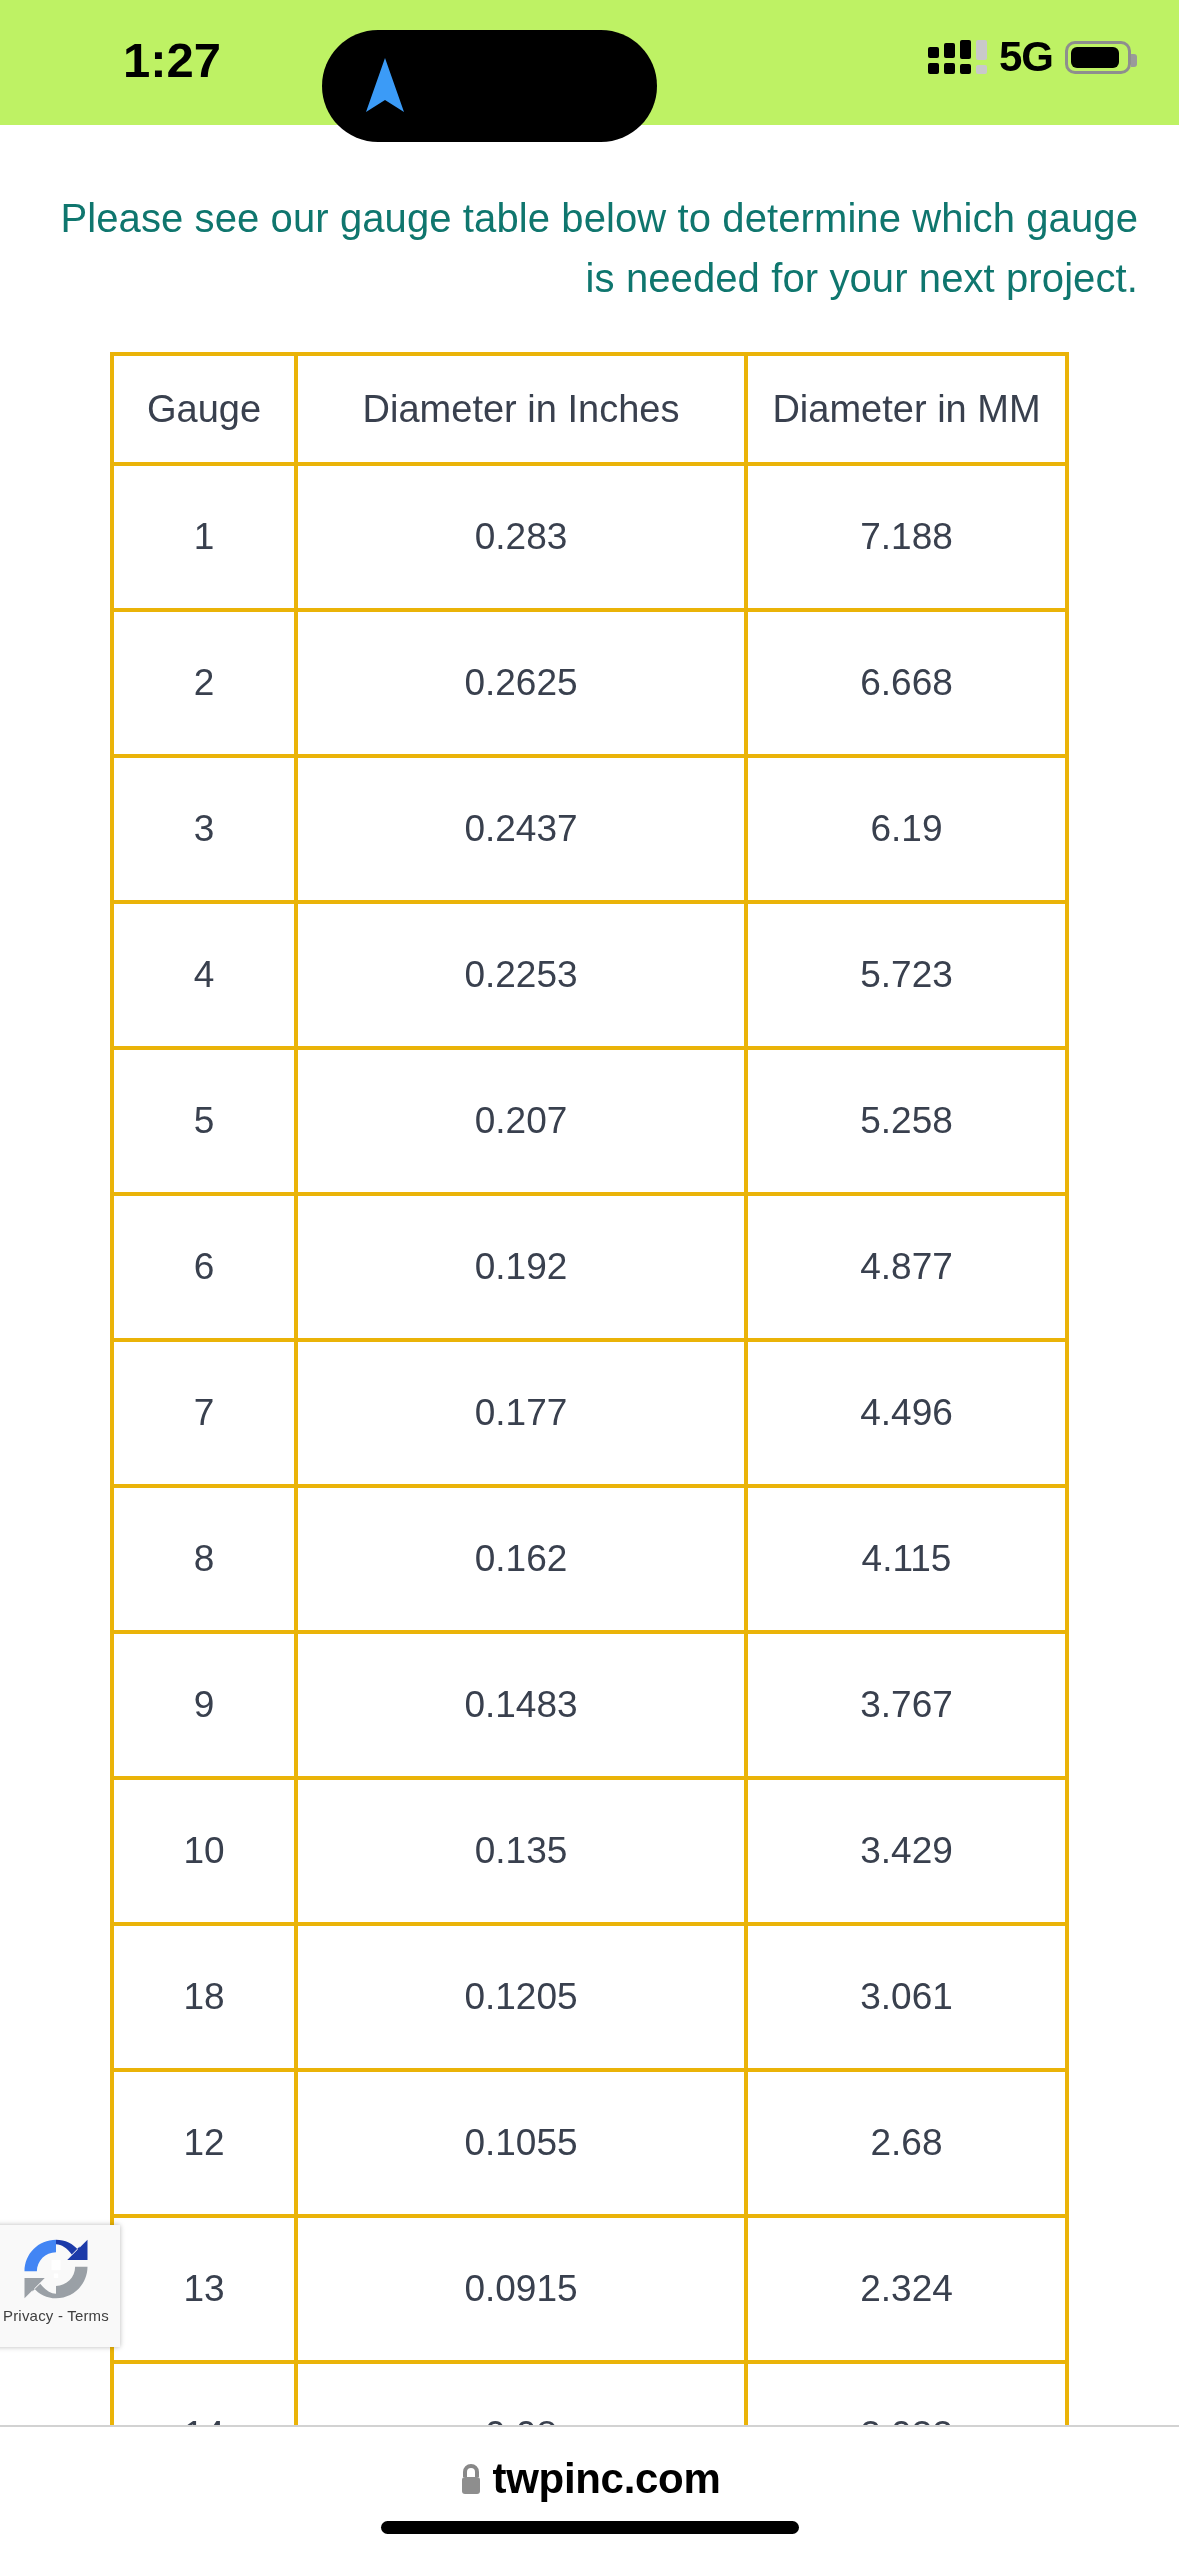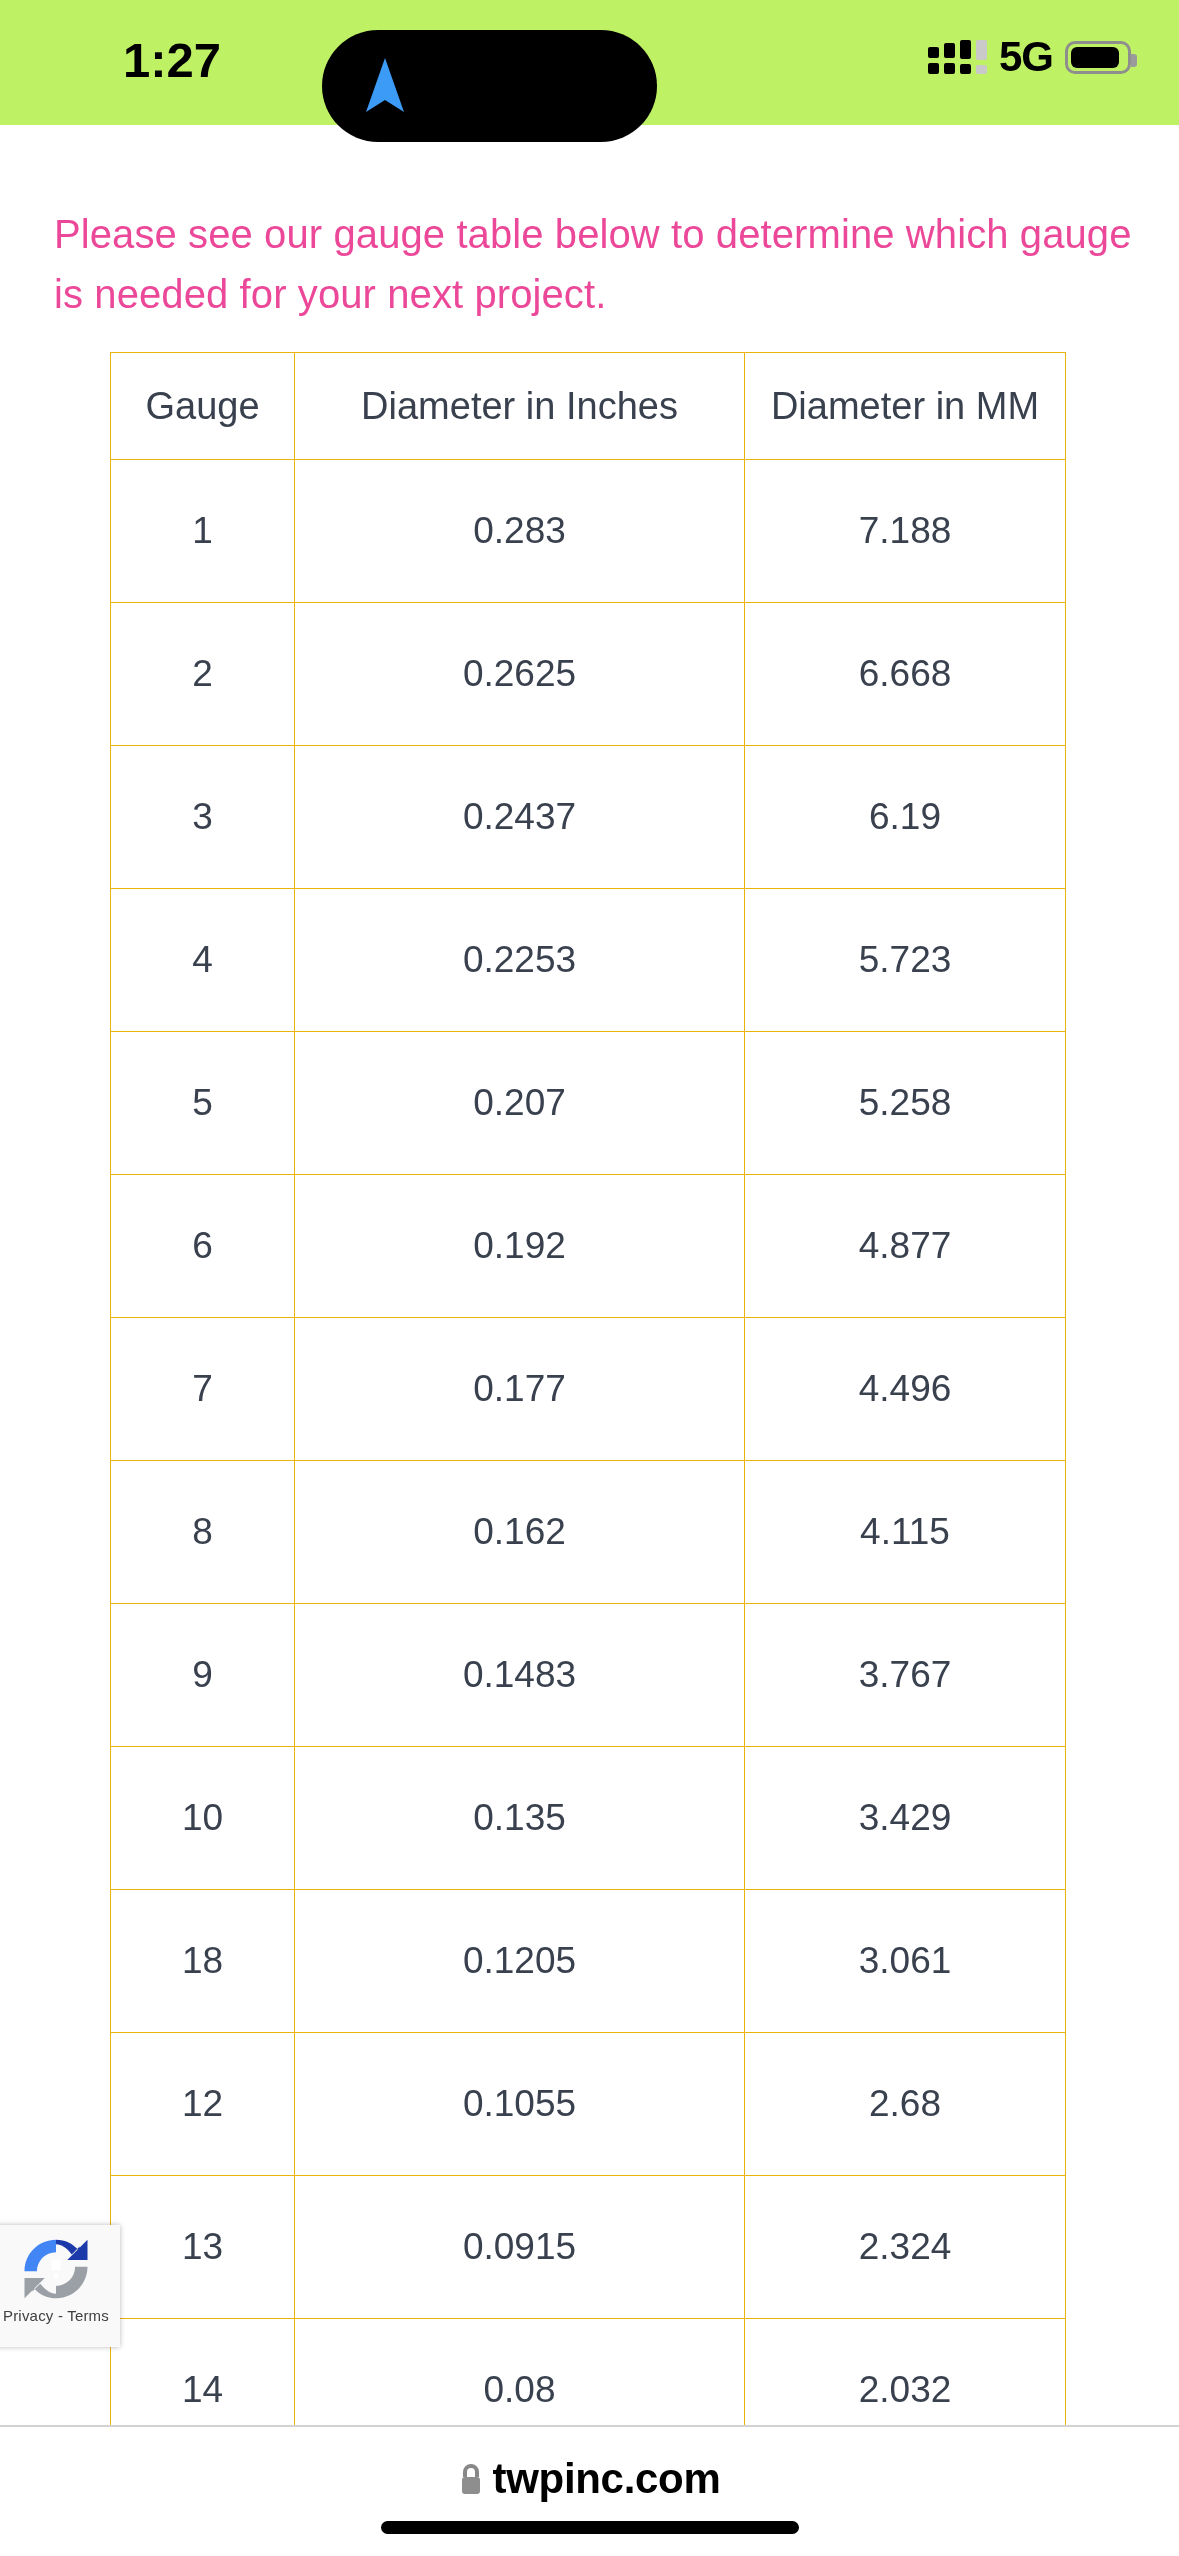--- a/index.html
+++ b/index.html
@@ -47,35 +47,36 @@
     position:absolute;right:-9px;top:10px;width:6px;height:13px;
     background:#9a9a9a;border-radius:0 3px 3px 0;
   }
 
   
   .page{
     position:absolute;left:0;top:125px;width:1179px;height:2300px;
     background:#ffffff;overflow:hidden;
   }
   .intro{
-    margin:16px;padding:0;
+    margin:0;padding:0;
     position:absolute;left:38px;top:63px;width:1100px;
-    font-size:40px;line-height:60px;color:#ec4899;
+    font-size:40px;line-height:60px;color:#0f766e;
     letter-spacing:0.1px;
+    text-align:right;
   }
 
   
   .gauge-table{
     position:absolute;left:110px;top:227px;
     width:955px;
     border-collapse:collapse;
     table-layout:fixed;
   }
   .gauge-table th,.gauge-table td{
-    border:1px solid #eab308;
+    border:4px solid #eab308;
     text-align:center;
     color:#39404e;
     font-weight:normal;
     padding:0;
     margin-top:28px;
   }
   .gauge-table th{
     height:106px;
     font-size:38px;
     font-weight:normal;

